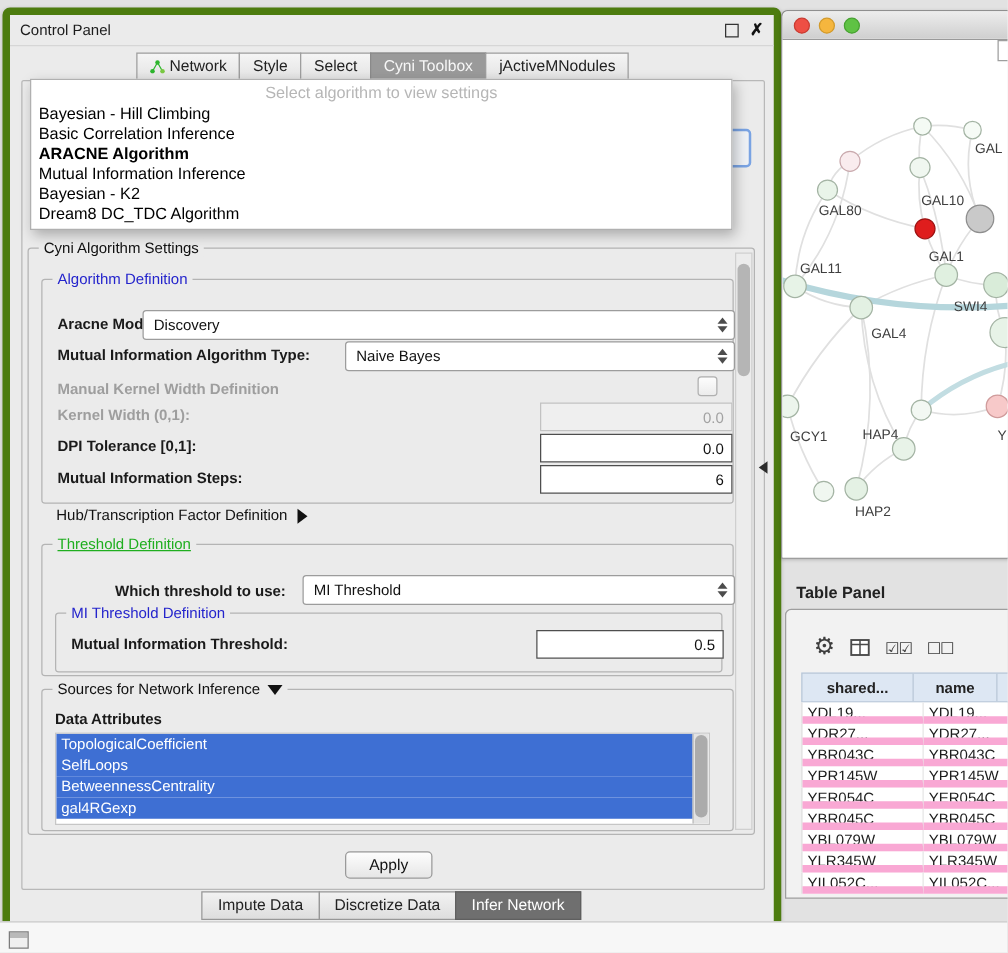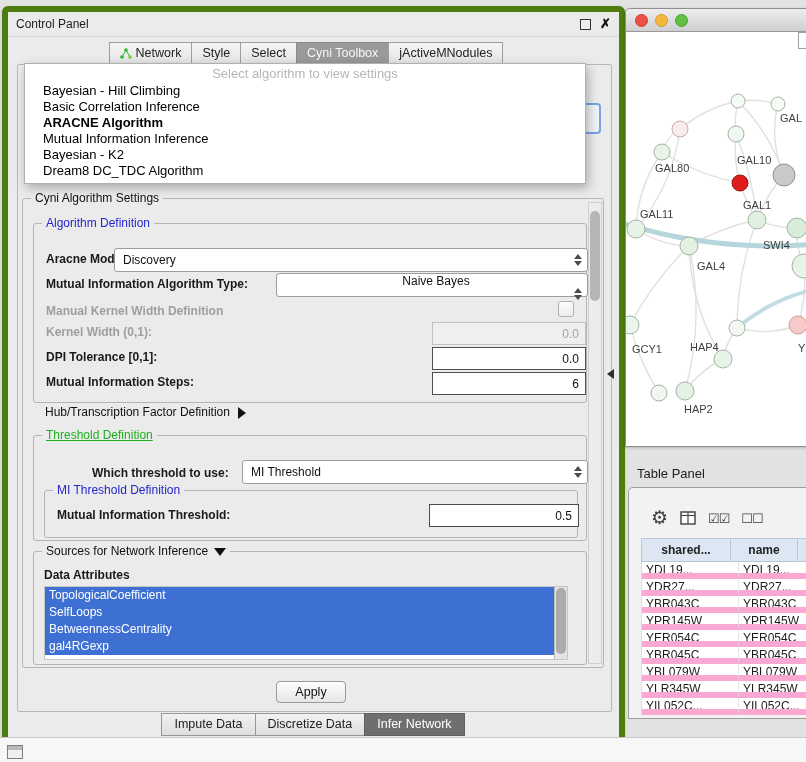--- a/index.html
+++ b/index.html
@@ -30,21 +30,21 @@
   .combo .arrows{margin-left:auto;display:flex;flex-direction:column;align-items:center;gap:2px;padding-right:5px;}
   .arr-up{width:0;height:0;border-left:4px solid transparent;border-right:4px solid transparent;border-bottom:5px solid #4c4c4c;}
   .arr-dn{width:0;height:0;border-left:4px solid transparent;border-right:4px solid transparent;border-top:5px solid #4c4c4c;}
   .combo-sliver{position:absolute;left:380px;top:91px;width:209px;height:27px;background:#eef1f5;
                 border:2px solid #79a3e3;border-radius:4px;z-index:3;}
 
   
   .popup{position:absolute;left:16px;top:51px;width:560px;height:117px;background:#fff;
          border:1px solid #b0b0b0;box-shadow:2px 4px 10px rgba(0,0,0,.28);z-index:40;padding-top:2px;}
   .popup .ph{color:#b6b6b6;text-align:center;font-size:13px;height:17px;line-height:16px;}
-  .popup .opt{font-size:13px;height:16px;line-height:16px;padding:0 18px;white-space:nowrap;color:#000;}
+  .popup .opt{font-size:13px;height:16px;line-height:16px;padding:0 6px;white-space:nowrap;color:#000;}
   .popup .opt.selected{font-weight:bold;}
 
   
   .group{position:absolute;border:1px solid #b4b4b4;border-radius:3px;}
   .gtitle{position:absolute;top:-8px;left:8px;background:#ebebeb;padding:0 4px;font-size:12px;white-space:nowrap;color:#111;}
   .gt-blue{color:var(--group-title-blue,#2424cc);}
   .gt-green{color:var(--group-title-green,#1fae1f);text-decoration:underline;}
 
   .lbl{position:absolute;font-weight:bold;font-size:12px;line-height:14px;white-space:nowrap;color:#1a1a1a;}
   .lbl.gray{color:#9e9e9e;}
@@ -84,21 +84,21 @@
   .net-titlebar{height:22px;background:linear-gradient(#ededed,#cfcfcf);border-bottom:1px solid #9a9a9a;
                 border-radius:5px 5px 0 0;display:flex;align-items:center;padding-left:9px;gap:7px;}
   .light{width:11px;height:11px;border-radius:50%;display:inline-block;}
   .light.red{background:#ee4f44;border:1px solid #c93c32;}
   .light.yellow{background:#f5b63e;border:1px solid #d29a2b;}
   .light.green{background:#5fc244;border:1px solid #47a231;}
   .net-content{position:relative;height:414px;background:#fff;overflow:hidden;}
   .net-minibox{position:absolute;right:-1px;top:0;width:13px;height:15px;background:#fff;border:1px solid #9e9e9e;z-index:2;}
 
   
-  .tp-label{position:absolute;left:637px;top:466px;font-size:13px;color:#222;}
+  .tp-label{position:absolute;left:637px;top:466px;font-size:13px;color:#222;font-weight:bold;}
   .tp-window{position:absolute;left:628px;top:487px;width:186px;height:230px;background:#f2f2f2;
              border:1px solid #9e9e9e;border-radius:5px 5px 0 0;overflow:hidden;}
   .tp-toolbar{margin-top:16px;height:28px;display:flex;align-items:center;gap:12px;padding-left:22px;}
   .gear{font-size:19px;color:#3d3d3d;line-height:20px;}
   .checks{font-size:13px;color:#3d3d3d;letter-spacing:-1px;}
   .tp-table{position:absolute;left:12px;top:50px;}
   .tp-header{display:flex;height:22px;background:#dde7f3;border:1px solid #b9c7d8;}
   .tp-header .cell{border-right:1px solid #b9c7d8;font-size:12px;display:flex;align-items:center;justify-content:center;color:#222;font-weight:bold;}
   .tp-row{display:flex;height:17px;background:#fff;border-left:1px solid #dcdcdc;}
   .tp-row .cell{border-right:1px solid #e6e6e6;border-bottom:6px solid #f9a8d4;font-size:12px;line-height:16px;
@@ -179,21 +179,21 @@
       <span class="lbl" style="left:12px;top:28px;">Aracne Mode:</span>
       <div class="combo" style="left:80px;top:24px;width:464px;">
         <span>Discovery</span>
         <span class="arrows">
             <span class="arr-up"></span>
             <span class="arr-dn"></span>
           </span>
       </div>
 
       <span class="lbl" style="left:12px;top:53px;">Mutual Information Algorithm Type:</span>
-      <div class="combo" style="left:242px;top:49px;width:302px;flex-direction:column;">
+      <div class="combo" style="left:242px;top:49px;width:302px;">
         <span>Naive Bayes</span>
         <span class="arrows">
             <span class="arr-up"></span>
             <span class="arr-dn"></span>
           </span>
       </div>
 
       <span class="lbl gray" style="left:12px;top:80px;">Manual Kernel Width Definition</span>
       <span class="checkbox" style="left:524px;top:77px;"></span>
 

